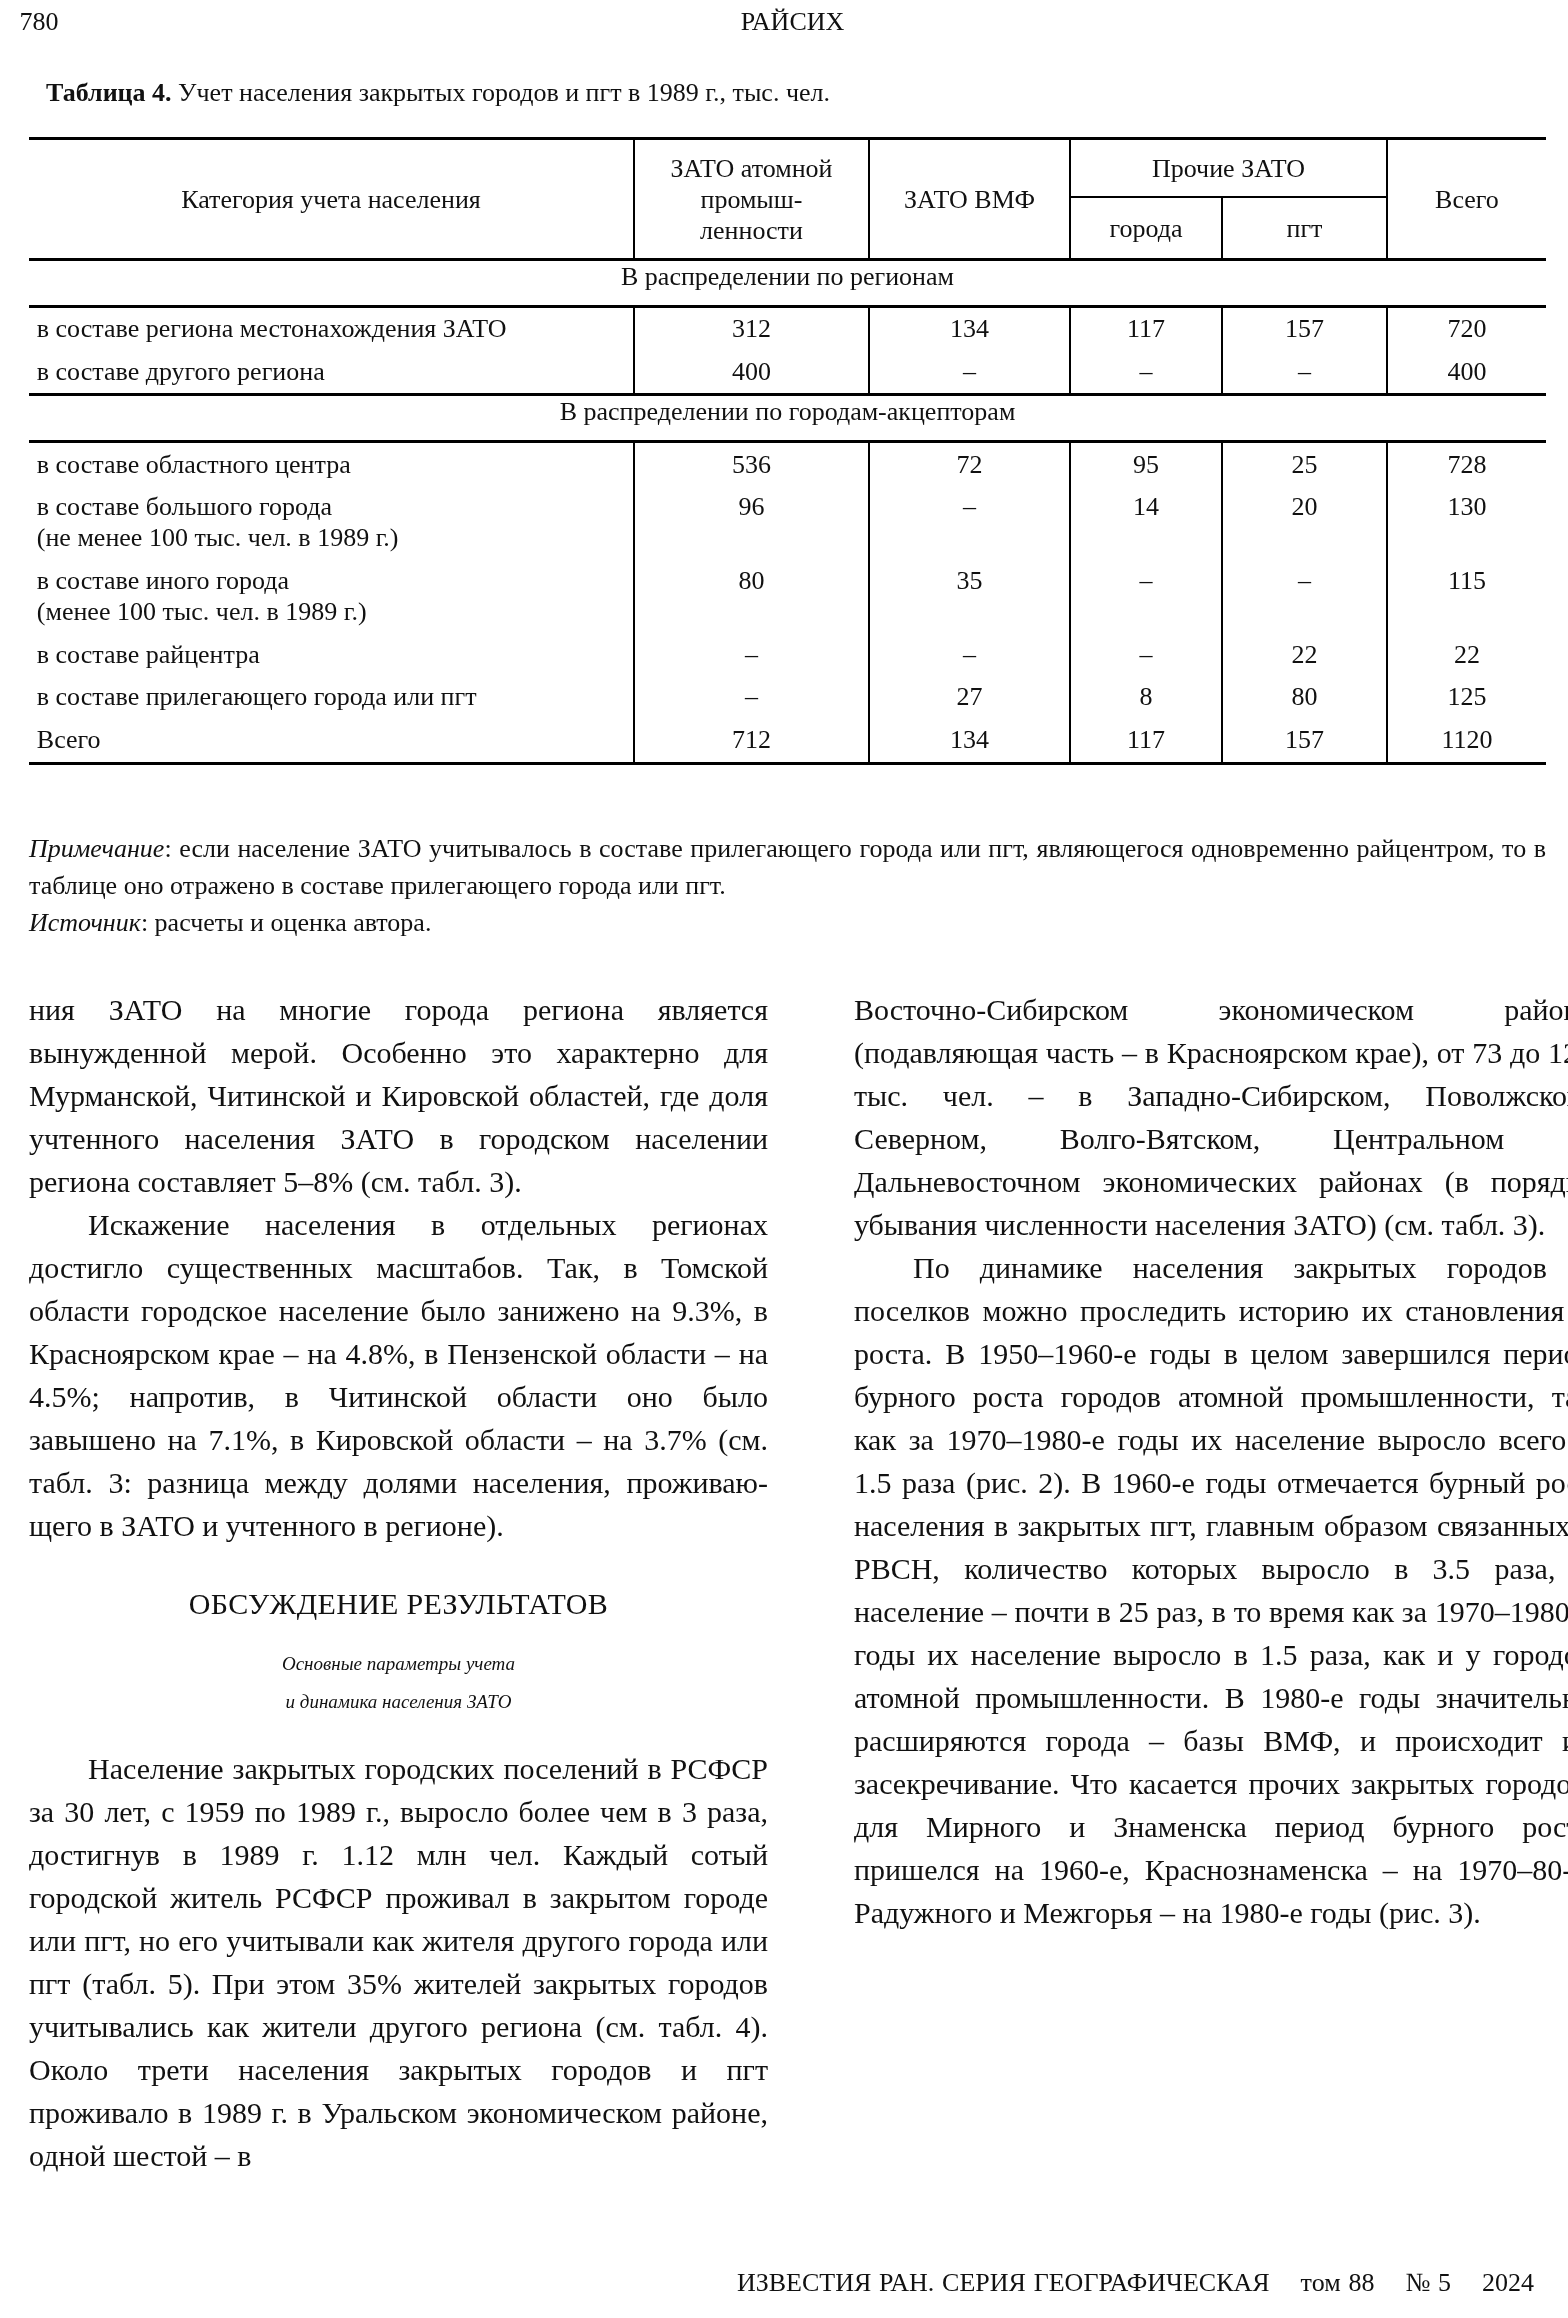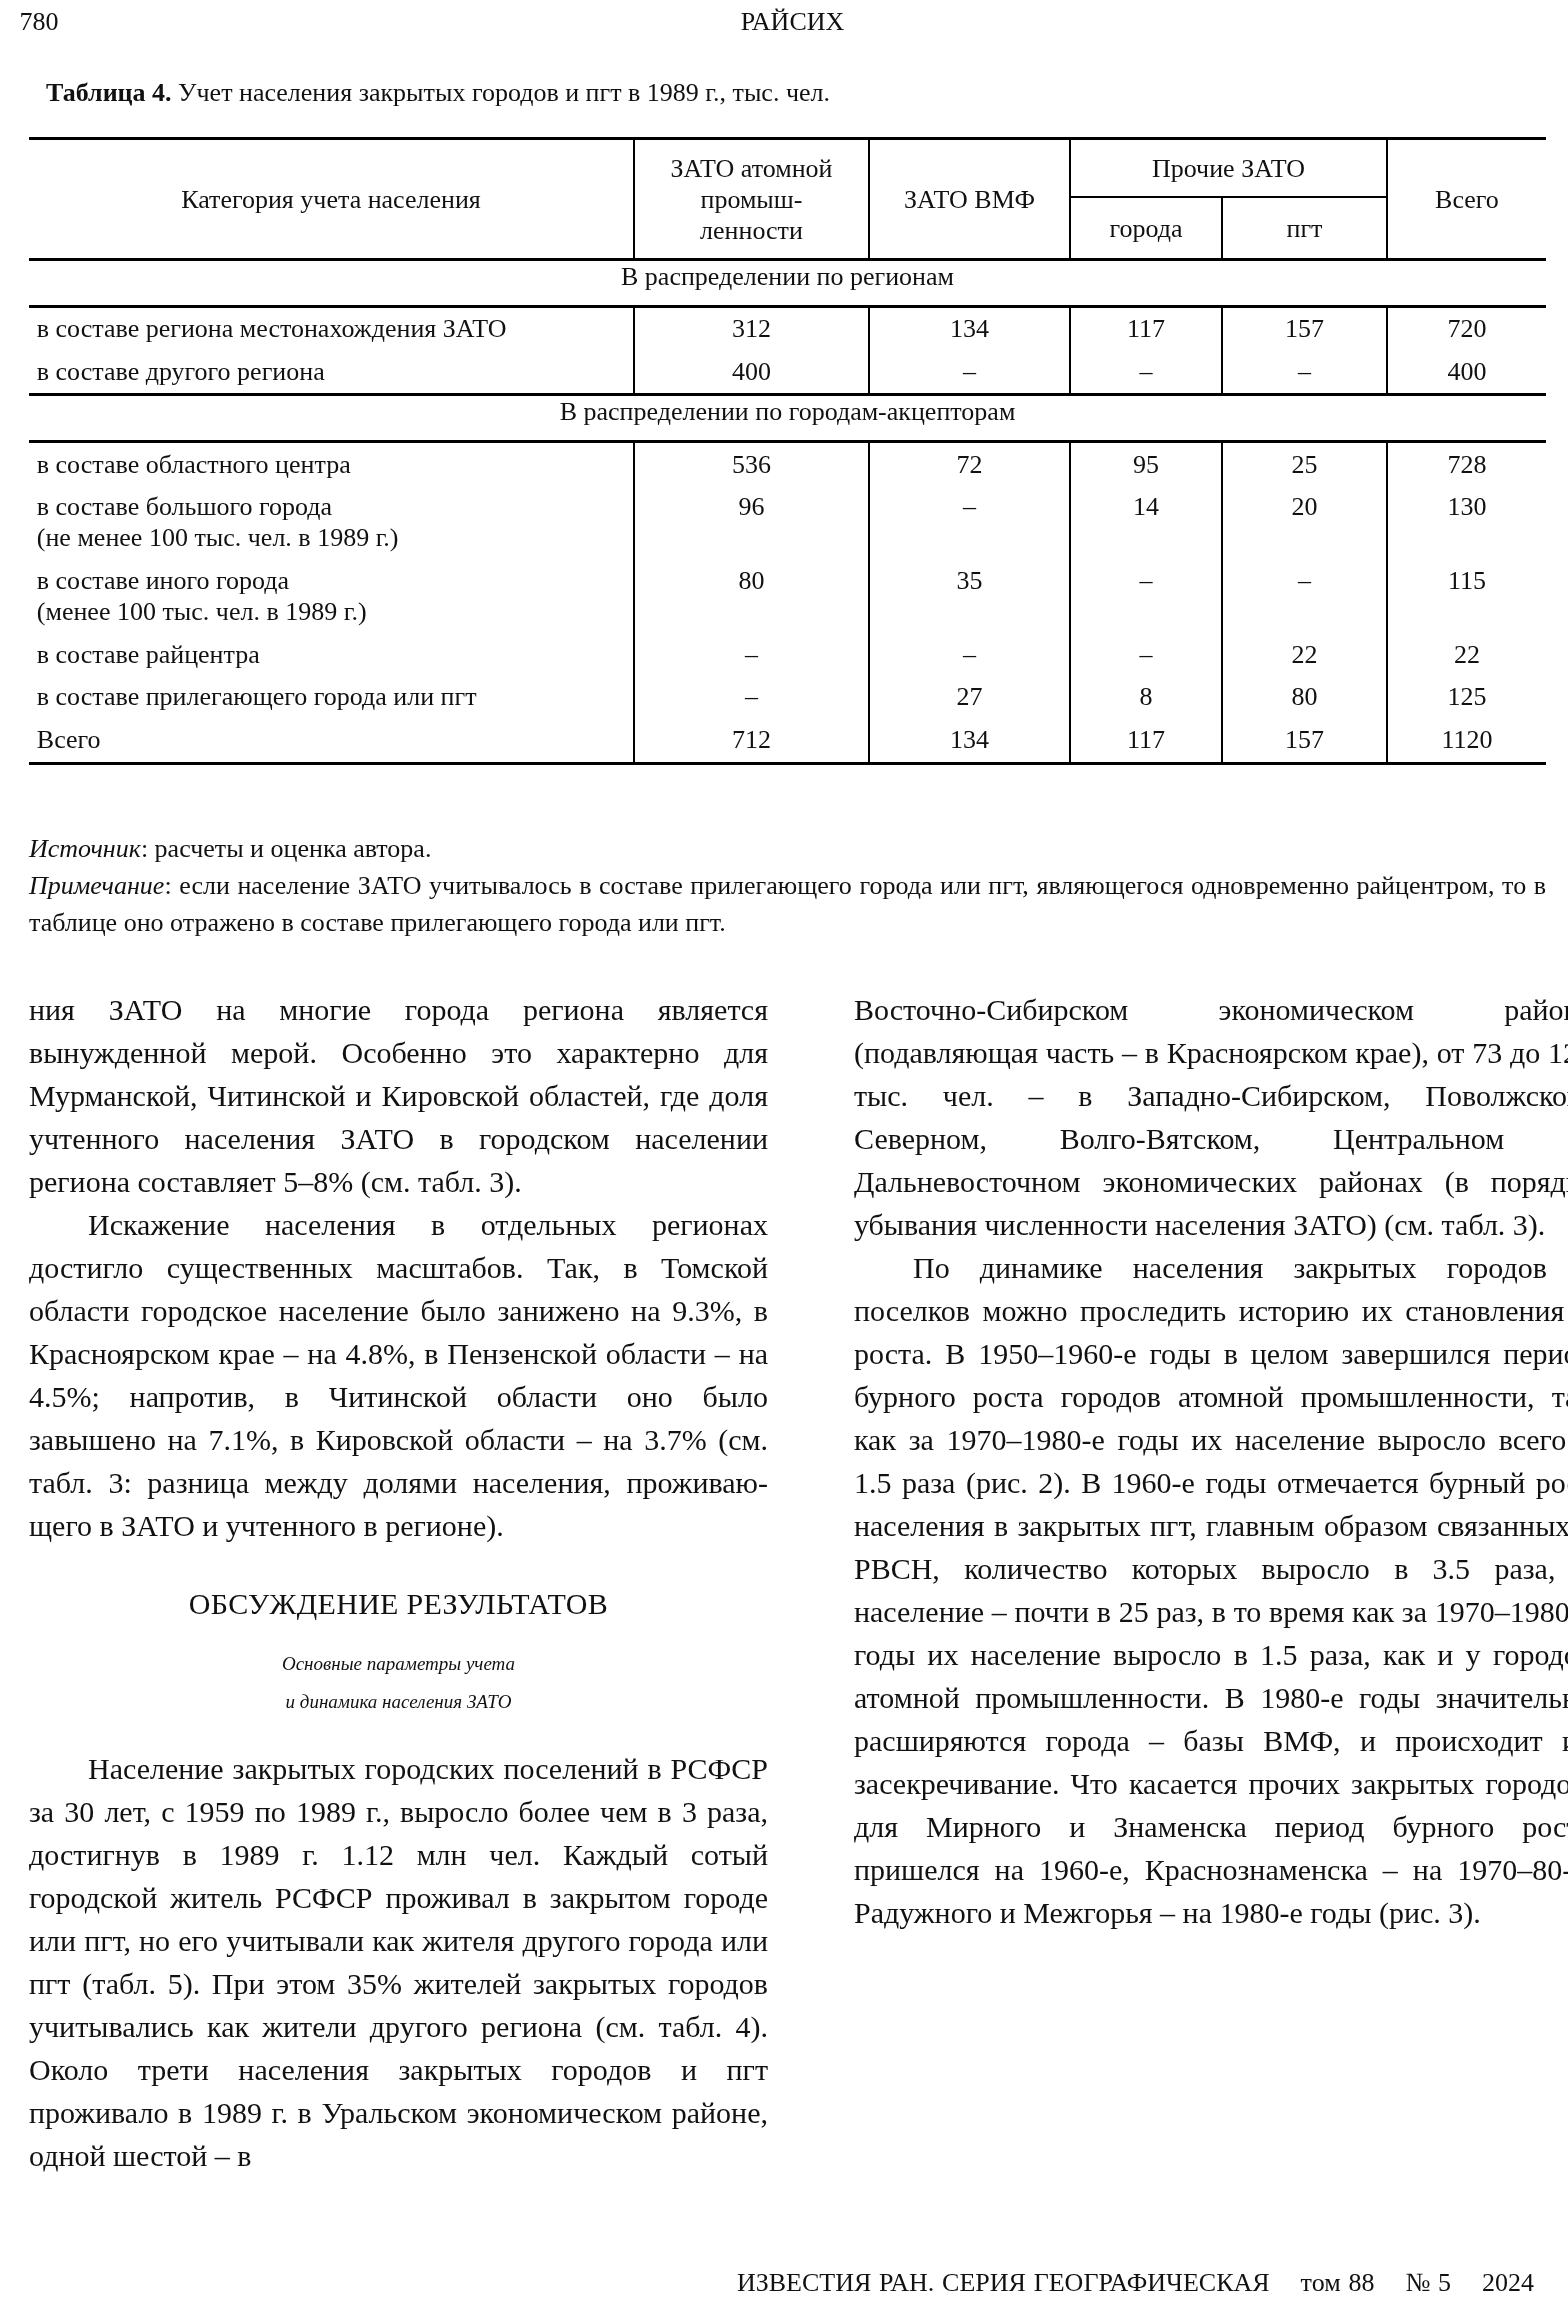--- a/index.html
+++ b/index.html
@@ -156,22 +156,22 @@
         <td>134</td>
         <td>117</td>
         <td>157</td>
         <td>1120</td>
       </tr>
     </tbody>
   </table>
 </div>
 
 <div class="abs" id="notes">
+  <div><i>Примечание</i><span>: если население ЗАТО учитывалось в составе прилегающего города или пгт, являющегося одновременно райцентром, то в таблице оно отражено в составе прилегающего города или пгт.</span></div>
   <div><i>Источник</i><span>: расчеты и оценка автора.</span></div>
-  <div><i>Примечание</i><span>: если население ЗАТО учитывалось в составе прилегающего города или пгт, являющегося одновременно райцентром, то в таблице оно отражено в составе прилегающего города или пгт.</span></div>
 </div>
 
 <div class="abs col" id="col-left">
   <p>ния ЗАТО на многие города региона является вынужденной мерой. Особенно это характерно для Мурманской, Читинской и Кировской областей, где доля учтенного населения ЗАТО в городском населении региона составляет 5–8% (см. табл. 3).</p>
   <p class="indent">Искажение населения в отдельных регионах достигло существенных масштабов. Так, в Томской области городское население было занижено на 9.3%, в Красноярском крае – на 4.8%, в Пензенской области – на 4.5%; напротив, в Читинской области оно было завышено на 7.1%, в Кировской области – на 3.7% (см. табл. 3: разница между долями населения, проживаю­щего в ЗАТО и учтенного в регионе).</p>
   <h2>ОБСУЖДЕНИЕ РЕЗУЛЬТАТОВ</h2>
   <h3>
       <span>Основные параметры учета</span>
       <span>и динамика населения ЗАТО</span>
     </h3>

